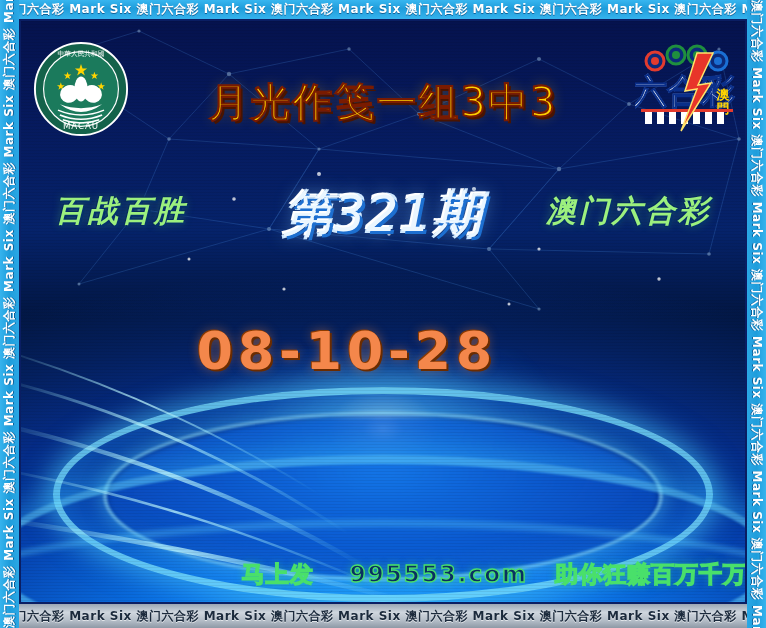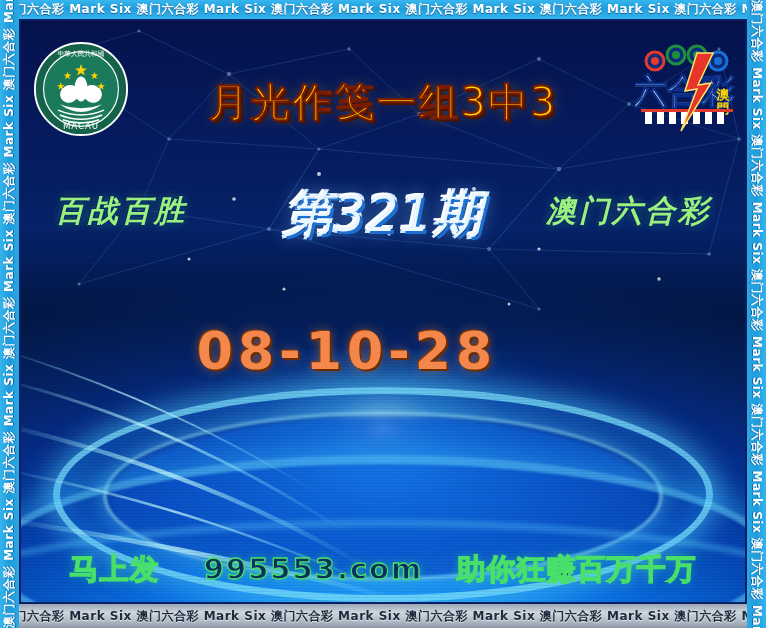--- a/index.html
+++ b/index.html
@@ -202,23 +202,23 @@
     z-index:22;
     font-size:52px; font-weight:bold; letter-spacing:5px;
     color:#f4874b;
     text-shadow:
       2px 2px 0 #6b2c00,
       -1px -1px 0 #8a3a00,
       0 0 12px rgba(255,140,50,.45);
     white-space:nowrap;
   }
   .footer-line{
-    position:absolute; left:0; bottom:14px; width:728px; text-align:center;
+    position:absolute; left:0; bottom:14px; width:728px; text-align:right;
     z-index:22;
-    font-size:29px; font-weight:bold;
+    font-size:23px; font-weight:bold;
     letter-spacing:1px; white-space:nowrap;
     color:#0a2f63;
     -webkit-text-stroke:1.3px #49e06a;
     text-shadow:0 0 8px rgba(60,230,110,.55);
   }
   .footer-line .dom{ letter-spacing:2px; }
 </style>
 </head>
 <body>
 

